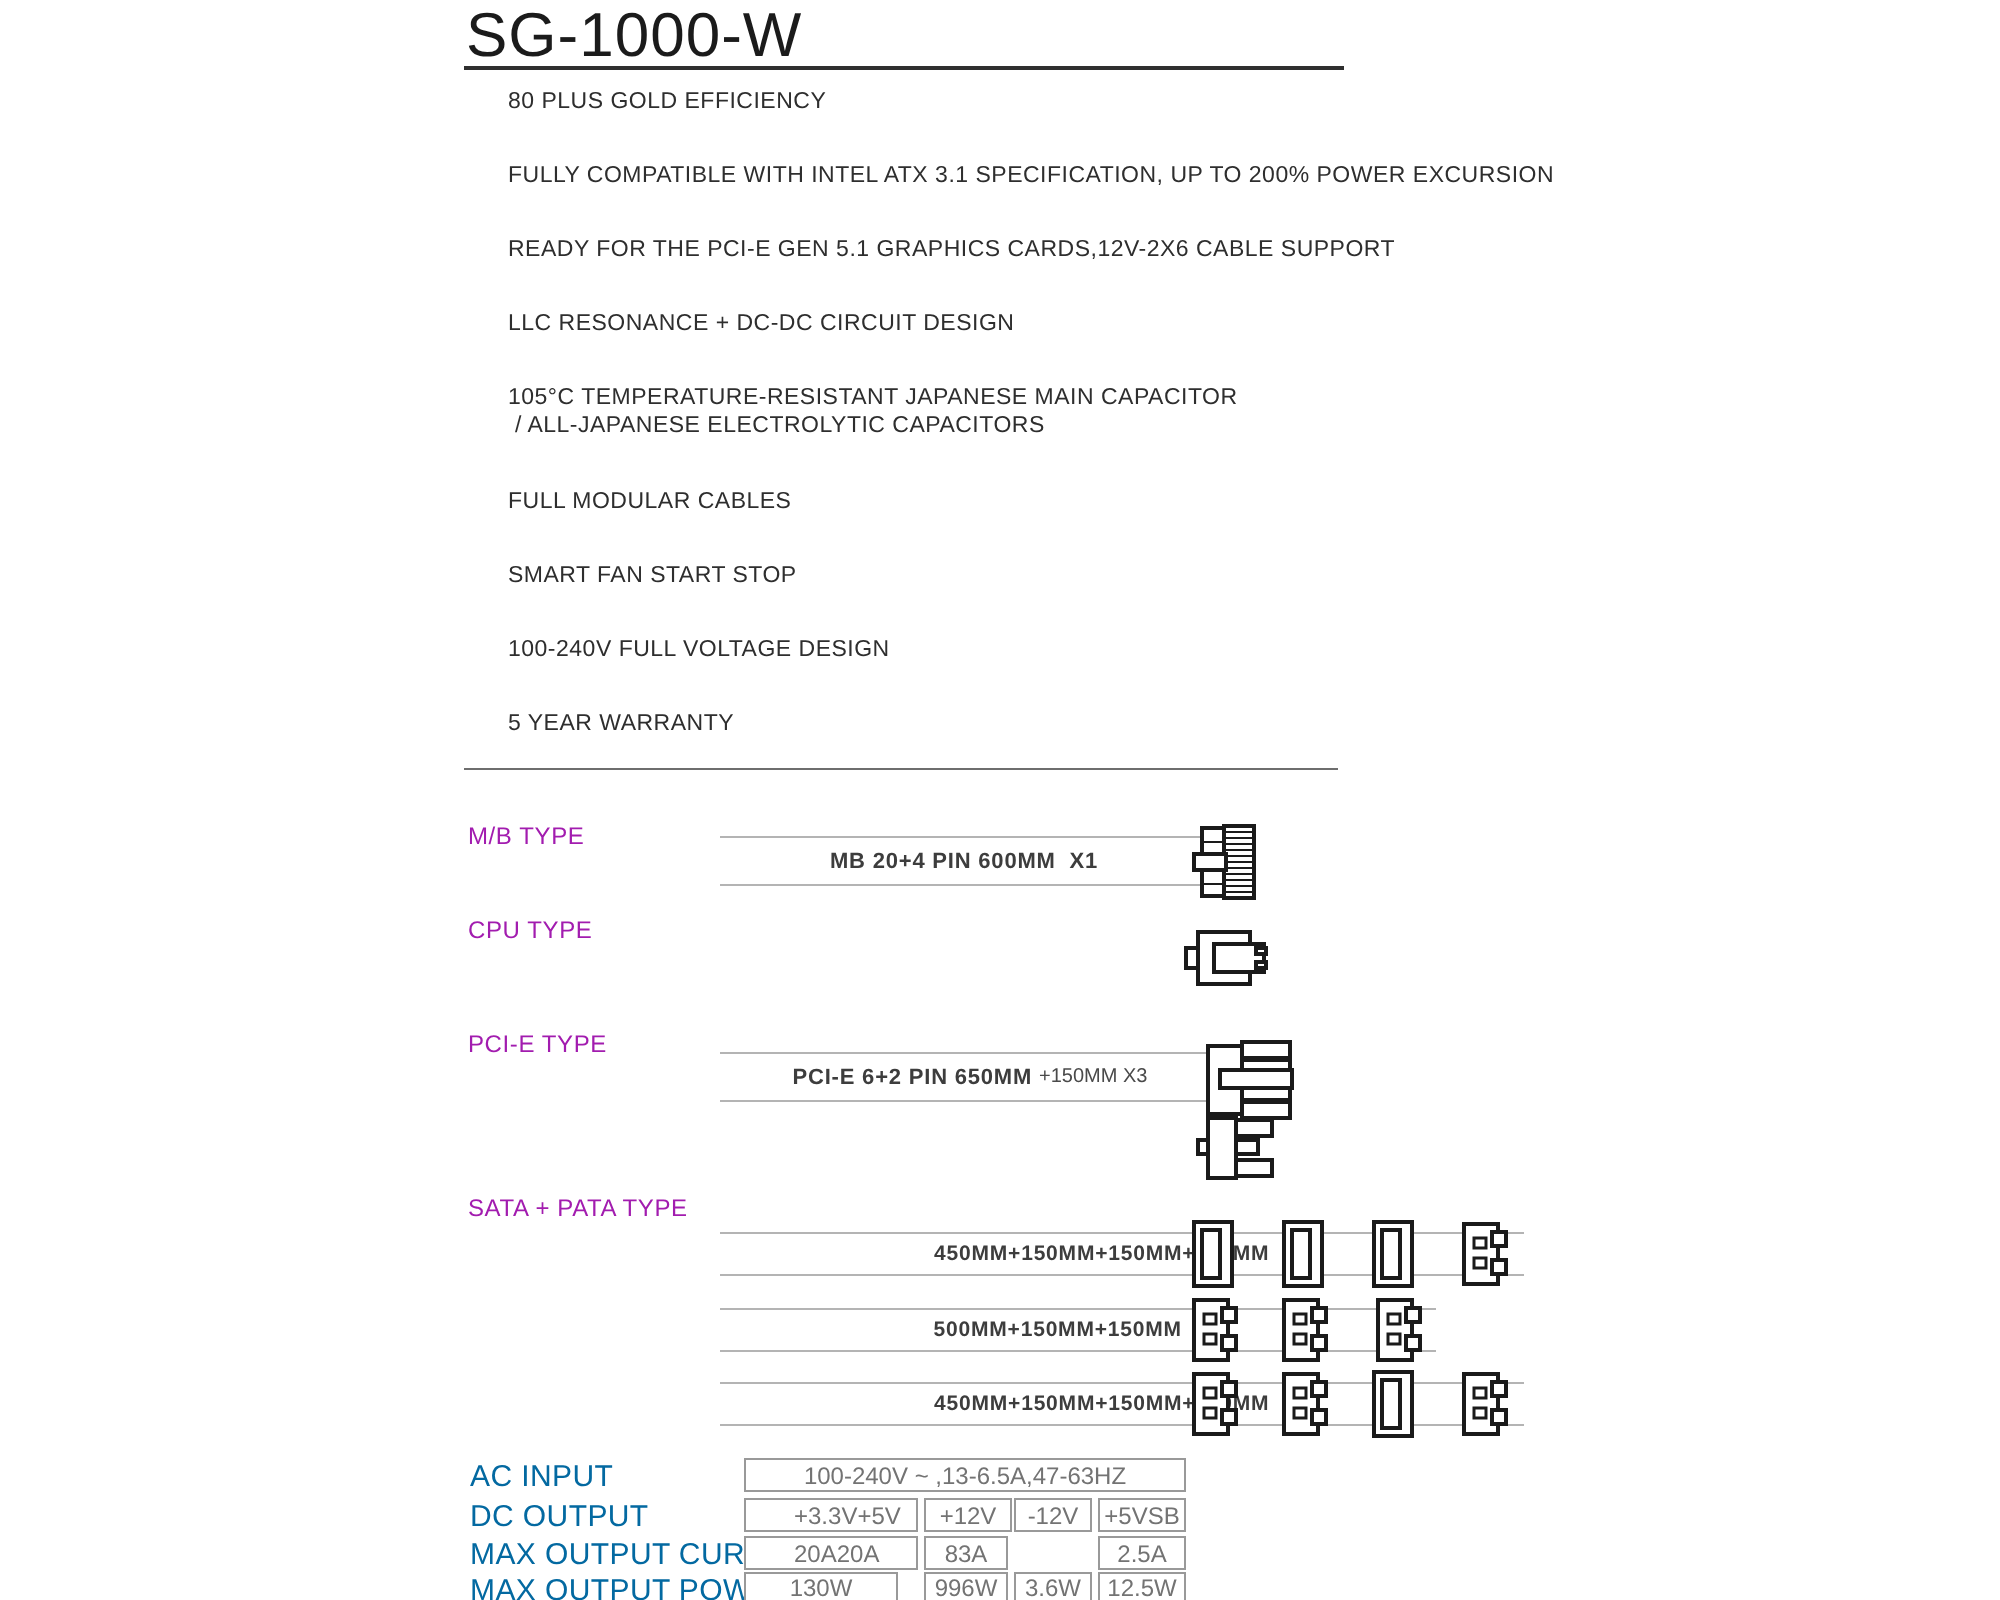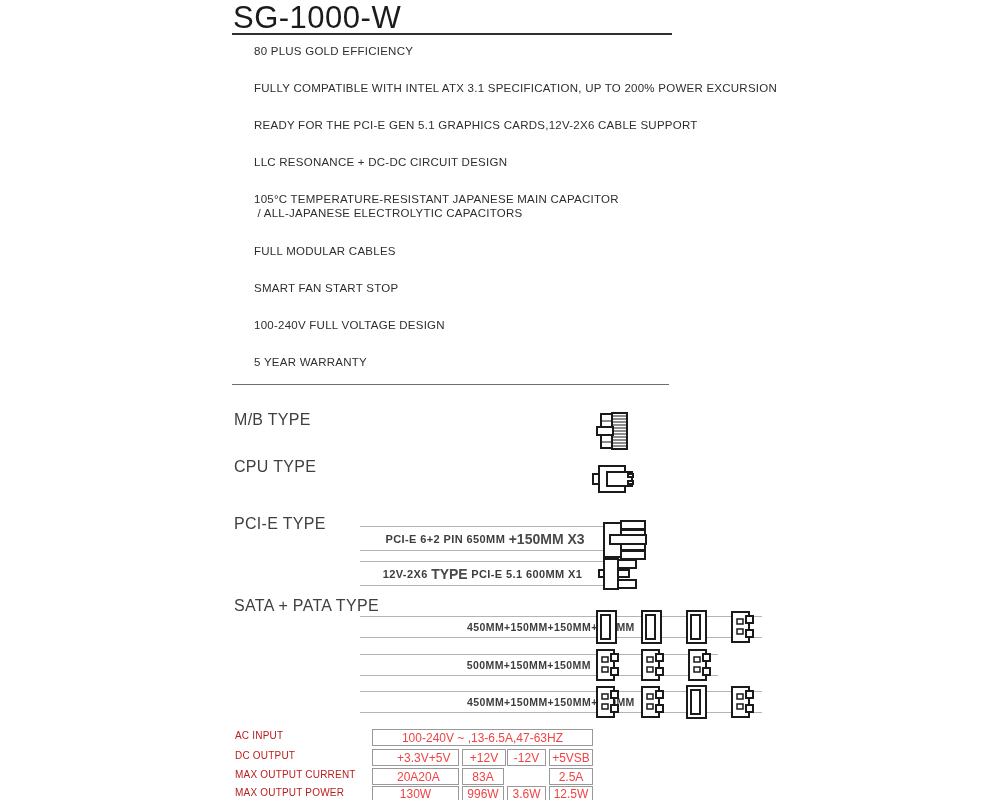--- a/index.html
+++ b/index.html
@@ -11,37 +11,37 @@
          letter-spacing:0.5px;color:#1b1b1b;}
   #title-rule{position:absolute;left:232px;top:33px;width:440px;height:2px;background:#2f2f2f;}
 
   
   .feature{position:absolute;left:234px;font-size:11.5px;letter-spacing:0.25px;
            color:#2e2e2e;white-space:pre-wrap;line-height:14px;margin-left:20px;}
 
   #mid-rule{position:absolute;left:232px;top:384px;width:437px;height:1px;background:#6e6e6e;}
 
   
-  .sec-label{position:absolute;left:234px;font-size:16px;color:#404040;letter-spacing:0.3px;}
+  .sec-label{position:absolute;left:234px;font-size:12px;color:#a21caf;letter-spacing:0.3px;}
 
   
   .band{position:absolute;left:360px;box-sizing:border-box;
         border-top:1px solid #b4b4b4;border-bottom:1px solid #b4b4b4;
         display:flex;align-items:center;justify-content:center;
         font-weight:bold;font-size:11px;color:#3d3d3d;letter-spacing:0.4px;white-space:pre;}
   .band.small{font-size:10.5px;}
-  .band .narrow{font-weight:700;font-size:14px;letter-spacing:0px;color:#4a4a4a;}
+  .band .narrow{font-weight:400;font-size:10px;letter-spacing:0px;color:#4a4a4a;}
 
   .conn{position:absolute;}
 
   
-  .spec-label{position:absolute;left:235px;font-size:10px;color:#b91c1c;letter-spacing:0.2px;}
+  .spec-label{position:absolute;left:235px;font-size:15px;color:#0369a1;letter-spacing:0.2px;}
   .cell{position:absolute;box-sizing:border-box;border:1px solid #999;
         display:flex;align-items:center;justify-content:center;
-        font-size:12px;color:#ef4444;background:#fff;white-space:pre;}
+        font-size:12px;color:#737373;background:#fff;white-space:pre;}
   .cell.pair{justify-content:space-around;padding:0 24px;}
 </style>
 </head>
 <body>
 
 <div id="page">
 
   <div id="title">SG-1000-W</div>
   <div id="title-rule"></div>
 
@@ -56,20 +56,23 @@
   <div class="feature" style="top:318px">100-240V FULL VOLTAGE DESIGN</div>
   <div class="feature" style="top:355px">5 YEAR WARRANTY</div>
 
   <div id="mid-rule"></div>
 
   <div class="sec-label" style="top:411px">M/B TYPE</div>
   <div class="sec-label" style="top:458px">CPU TYPE</div>
   <div class="sec-label" style="top:515px">PCI-E TYPE</div>
   <div class="sec-label" style="top:597px">SATA + PATA TYPE</div>
 
+  <div class="band" style="top:418px;width:244px;height:25px">
+    <span>MB 20+4 PIN 600MM  X1</span>
+  </div>
   <svg class="conn" style="left:596px;top:412px" width="36" height="38" viewBox="0 0 36 38">
     <g fill="#ffffff" stroke="#1a1a1a" stroke-width="2">
       <rect x="5" y="2" width="11" height="34"></rect>
       <rect x="16" y="1" width="15" height="36"></rect>
     </g>
     <g stroke="#1a1a1a" stroke-width="1">
       <line x1="5" y1="9" x2="16" y2="9"></line>
         <line x1="5" y1="16" x2="16" y2="16"></line>
       <line x1="5" y1="23" x2="16" y2="23"></line>
         <line x1="5" y1="30" x2="16" y2="30"></line>
@@ -105,23 +108,20 @@
     <g fill="#ffffff" stroke="#1a1a1a" stroke-width="2">
       <rect x="2" y="3" width="17" height="34"></rect>
       <rect x="19" y="1" width="24" height="8"></rect>
       <rect x="19" y="10" width="24" height="8"></rect>
       <rect x="19" y="22" width="24" height="8"></rect>
       <rect x="19" y="31" width="24" height="8"></rect>
       <rect x="8" y="15" width="36" height="9"></rect>
     </g>
   </svg>
 
-  <div class="band" style="top:561px;width:245px;height:25px">
-    <span>12V-2X6 </span><span class="narrow">TYPE</span><span> PCI-E 5.1 600MM X1</span>
-  </div>
   <svg class="conn" style="left:598px;top:557px" width="42" height="34" viewBox="0 0 42 34">
     <g fill="#ffffff" stroke="#1a1a1a" stroke-width="2">
       <rect x="1" y="13" width="6" height="7"></rect>
       <rect x="6" y="2" width="14" height="30"></rect>
       <rect x="20" y="3" width="18" height="8"></rect>
       <rect x="20" y="13" width="11" height="7"></rect>
       <rect x="20" y="23" width="18" height="8"></rect>
     </g>
   </svg>
 
@@ -254,18 +254,18 @@
   <div class="cell" style="left:549px;top:749px;width:44px;height:17px">+5VSB</div>
 
   <div class="cell pair" style="left:372px;top:768px;width:87px;height:17px">
     <span>20A</span>
     <span>20A</span>
   </div>
   <div class="cell" style="left:462px;top:768px;width:42px;height:17px">83A</div>
   <div class="cell" style="left:507px;top:796px;width:23px;height:17px">0.3A</div>
   <div class="cell" style="left:549px;top:768px;width:44px;height:17px">2.5A</div>
 
-  <div class="cell" style="left:372px;top:786px;width:87px;height:15px">130W</div>
+  <div class="cell" style="left:372px;top:786px;width:77px;height:15px">130W</div>
   <div class="cell" style="left:462px;top:786px;width:42px;height:15px">996W</div>
   <div class="cell" style="left:507px;top:786px;width:39px;height:15px">3.6W</div>
   <div class="cell" style="left:549px;top:786px;width:44px;height:15px">12.5W</div>
 
 </div>
 
 </body></html>

